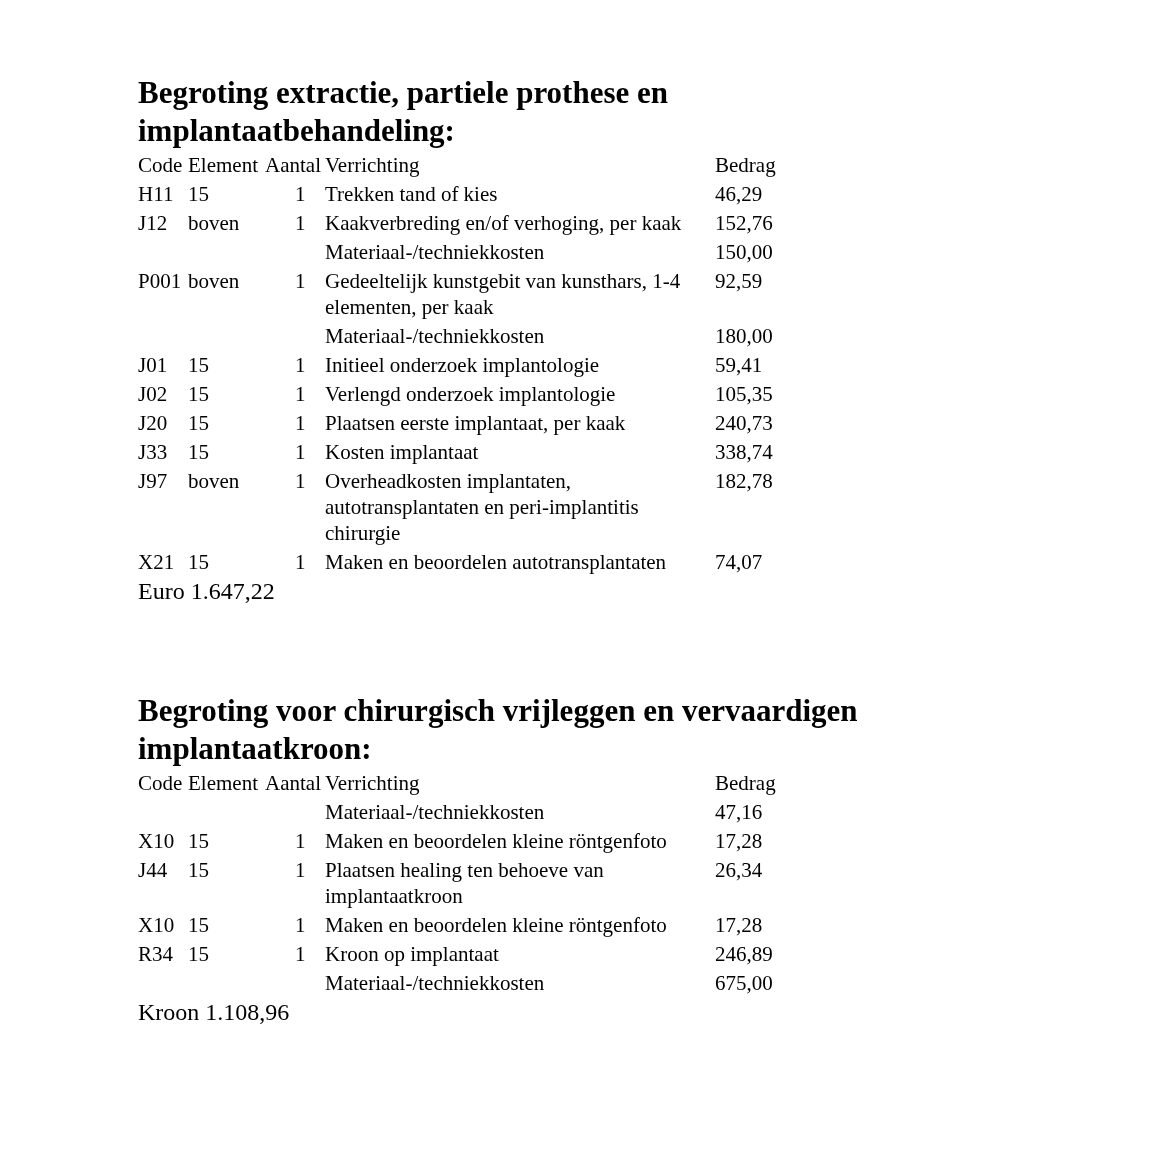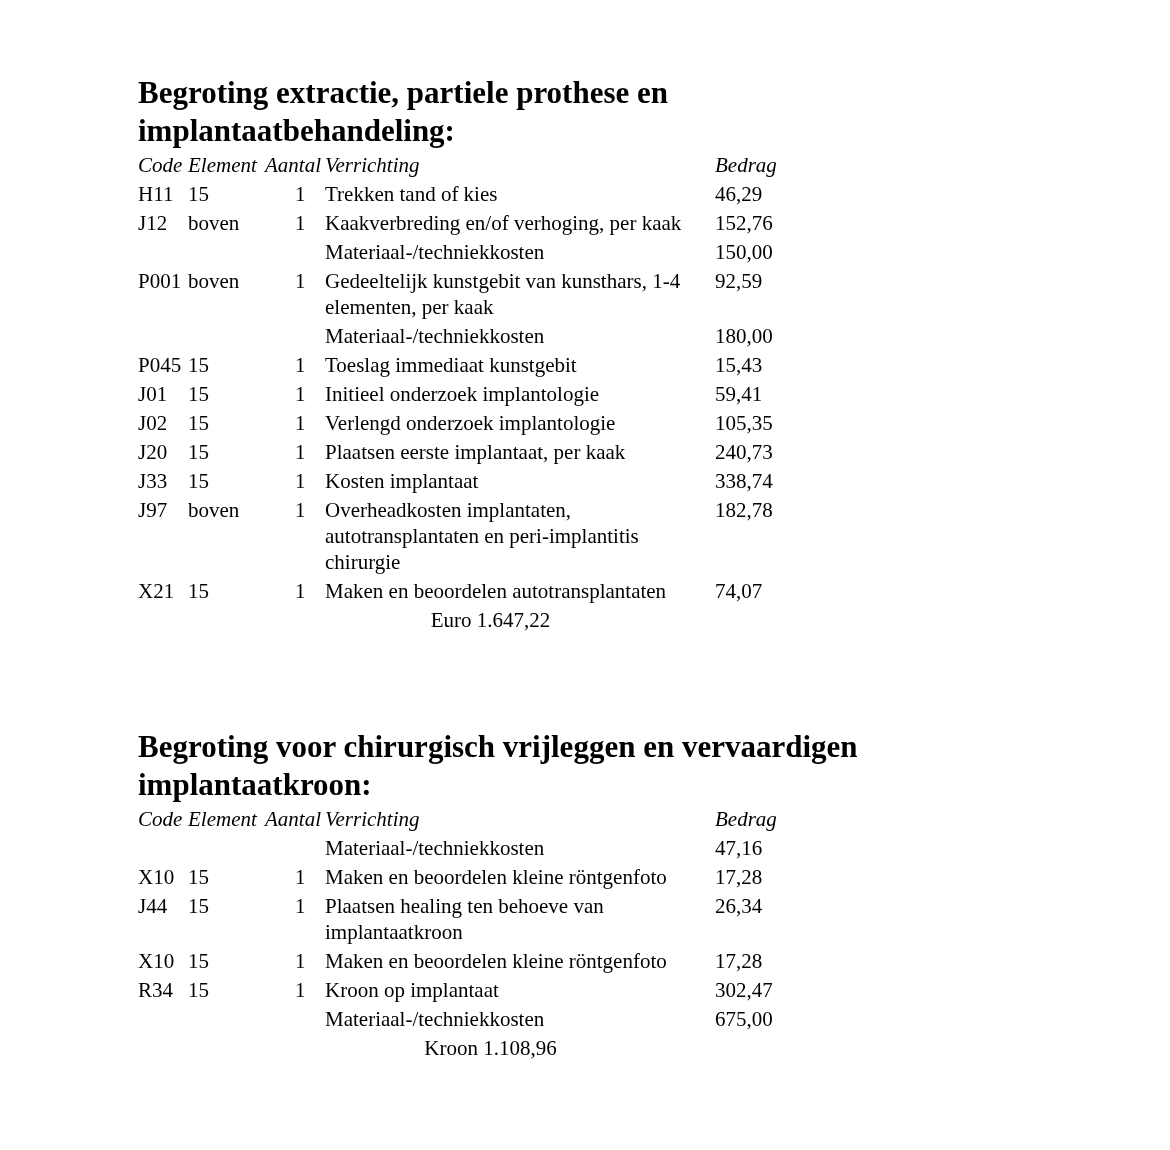--- a/index.html
+++ b/index.html
@@ -10,21 +10,21 @@
     font-family: "Liberation Serif", "DejaVu Serif", serif;
     position: relative;
     overflow: hidden;
   }
   .estimate-section {
     position: absolute;
     left: 138px;
     width: 830px;
   }
   #section-1 { top: 74px; }
-  #section-2 { top: 728px; }
+  #section-2 { top: 692px; }
   .section-title {
     font-size: 31px;
     line-height: 38px;
     font-weight: bold;
     max-width: 830px;
   }
   table.cost-table {
     table-layout: fixed;
     width: 705px;
     border-collapse: collapse;
@@ -36,27 +36,27 @@
   col.col-bedrag { width: 128px; }
   th, td {
     font-size: 21px;
     line-height: 26px;
     font-weight: normal;
     text-align: left;
     vertical-align: top;
     padding: 1.5px 0;
     white-space: normal;
   }
-  th { white-space: nowrap; font-style: italic; }
+  th { white-space: nowrap; }
   .right { }
   td.c-aantal { padding-left: 30px; }
   .total-line {
     width: 705px;
-    text-align: center;
-    font-size: 21px;
+    text-align: left;
+    font-size: 24px;
     line-height: 26px;
     padding: 1.5px 0;
   }
 </style>
 </head>
 <body>
 
 <main>
 
   <section class="estimate-section" id="section-1">
@@ -104,27 +104,20 @@
             <td class="c-aantal">1</td>
             <td class="c-verr">Gedeeltelijk kunstgebit van kunsthars, 1-4 elementen, per kaak</td>
             <td class="right">92,59</td>
           </tr>
           <tr>
             <td colspan="3"></td>
             <td class="right">Materiaal-/techniekkosten</td>
             <td class="right">180,00</td>
           </tr>
           <tr>
-            <td class="c-code">P045</td>
-            <td class="c-elem">15</td>
-            <td class="c-aantal">1</td>
-            <td class="c-verr">Toeslag immediaat kunstgebit</td>
-            <td class="right">15,43</td>
-          </tr>
-          <tr>
             <td class="c-code">J01</td>
             <td class="c-elem">15</td>
             <td class="c-aantal">1</td>
             <td class="c-verr">Initieel onderzoek implantologie</td>
             <td class="right">59,41</td>
           </tr>
           <tr>
             <td class="c-code">J02</td>
             <td class="c-elem">15</td>
             <td class="c-aantal">1</td>
@@ -208,21 +201,21 @@
             <td class="c-elem">15</td>
             <td class="c-aantal">1</td>
             <td class="c-verr">Maken en beoordelen kleine röntgenfoto</td>
             <td class="right">17,28</td>
           </tr>
           <tr>
             <td class="c-code">R34</td>
             <td class="c-elem">15</td>
             <td class="c-aantal">1</td>
             <td class="c-verr">Kroon op implantaat</td>
-            <td class="right">302,47</td>
+            <td class="right">246,89</td>
           </tr>
           <tr>
             <td colspan="3"></td>
             <td class="right">Materiaal-/techniekkosten</td>
             <td class="right">675,00</td>
           </tr>
         </tbody>
     </table>
     <div class="total-line">Kroon 1.108,96</div>
   </section>

